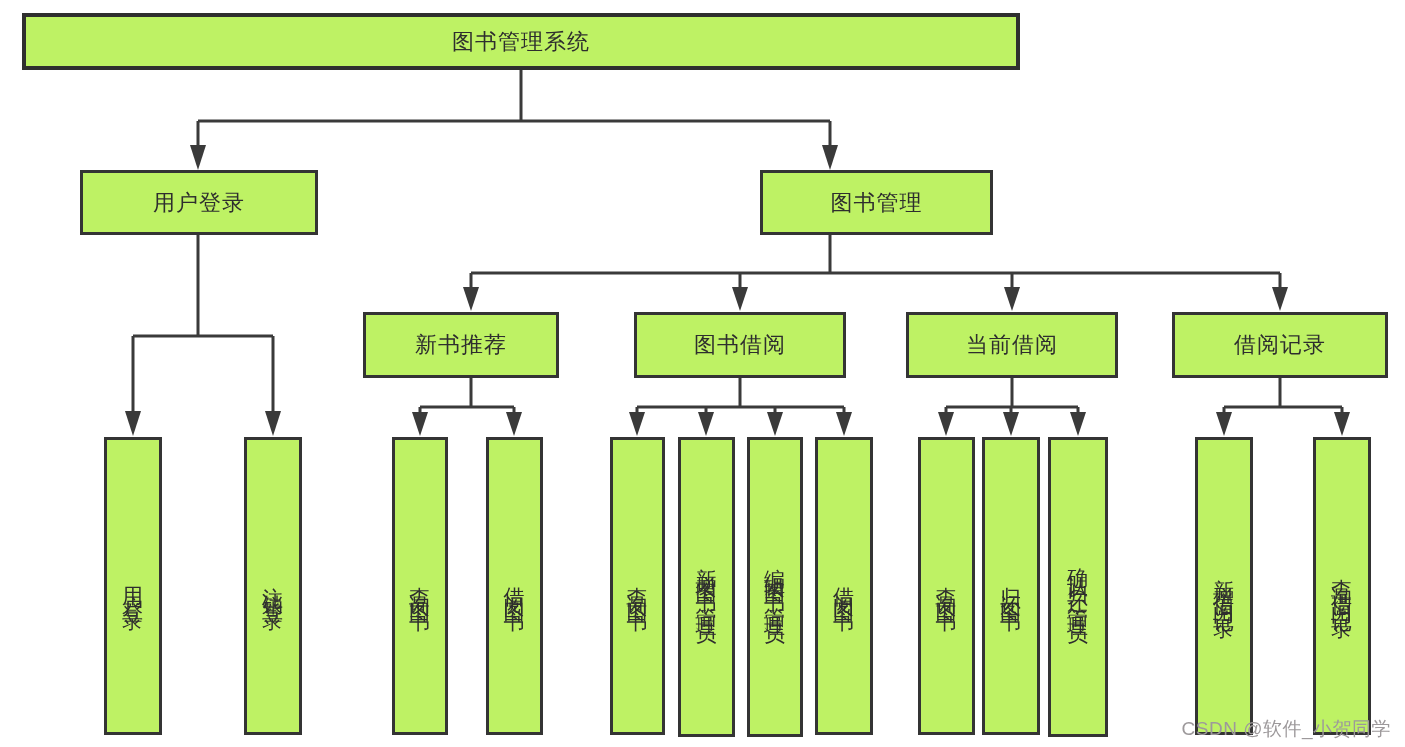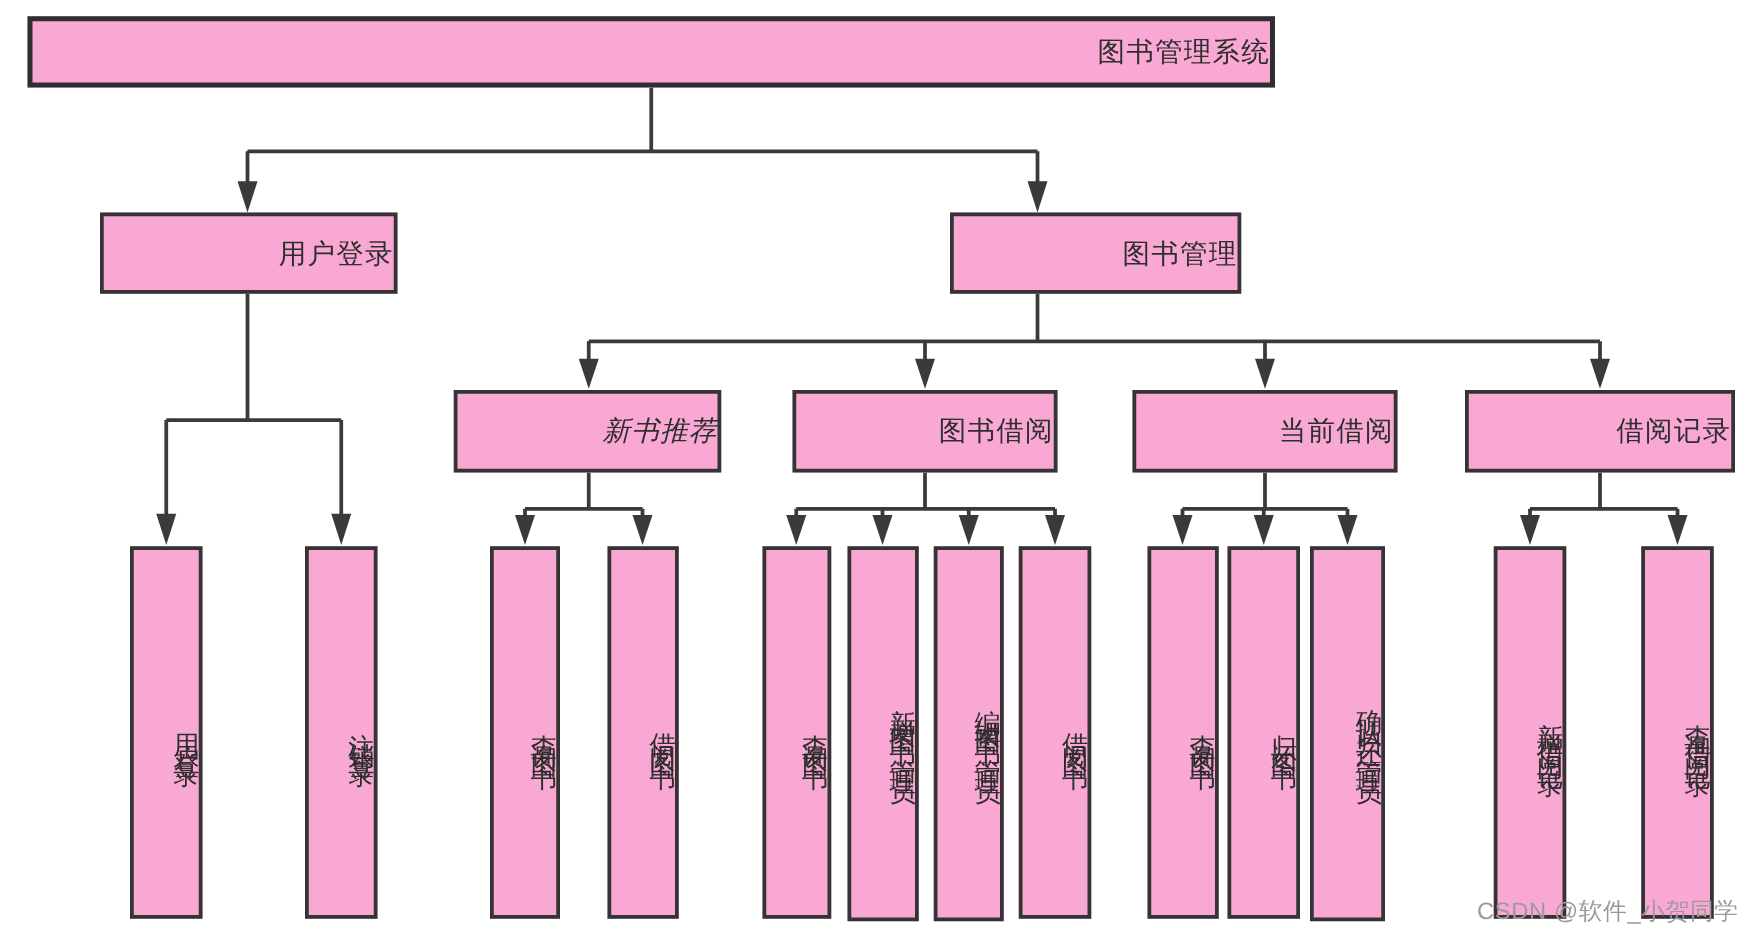--- a/index.html
+++ b/index.html
@@ -17,26 +17,26 @@
   }
   #connector-layer {
     position: absolute;
     left: 0; top: 0;
     width: 1405px;
     height: 747px;
     z-index: 1;
   }
   .node {
     position: absolute;
-    background: #f9a8d4;
+    background: #bef264;
     border: 3px solid #343434;
     box-sizing: border-box;
     display: flex;
     align-items: center;
-    justify-content: flex-end;
+    justify-content: center;
     color: #2e2e2e;
     z-index: 2;
   }
   .node.root {
     border-width: 4px;
     border-color: #2f2f2f;
   }
   .hlabel {
     font-size: 22px;
     letter-spacing: 1px;
@@ -131,21 +131,21 @@
     <span class="hlabel">图书管理系统</span>
   </div>
 
   <div class="node" style="left:80px; top:170px; width:238px; height:65px;">
     <span class="hlabel">用户登录</span>
   </div>
   <div class="node" style="left:712px; top:170px; width:233px; height:65px;margin-left:48px;">
     <span class="hlabel">图书管理</span>
   </div>
 
-  <div class="node" style="left:363px; top:312px; width:214px; height:66px;font-style:italic;">
+  <div class="node" style="left:363px; top:312px; width:196px; height:66px;">
     <span class="hlabel">新书推荐</span>
   </div>
   <div class="node" style="left:906px; top:312px; width:212px; height:66px;">
     <span class="hlabel">当前借阅</span>
   </div>
   <div class="node" style="left:634px; top:312px; width:212px; height:66px;">
     <span class="hlabel">图书借阅</span>
   </div>
   <div class="node" style="left:1172px; top:312px; width:216px; height:66px;">
     <span class="hlabel">借阅记录</span>

